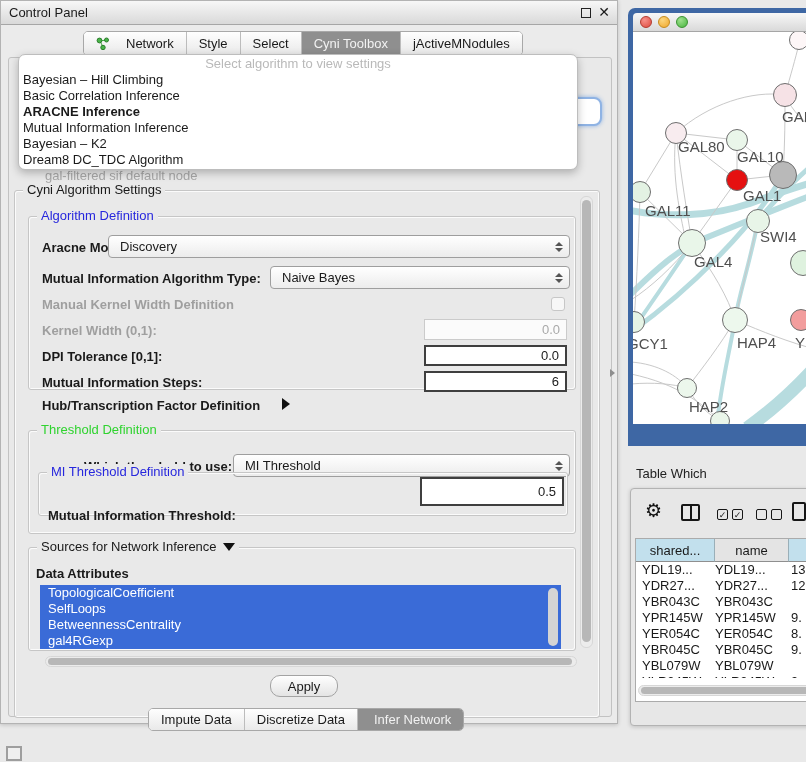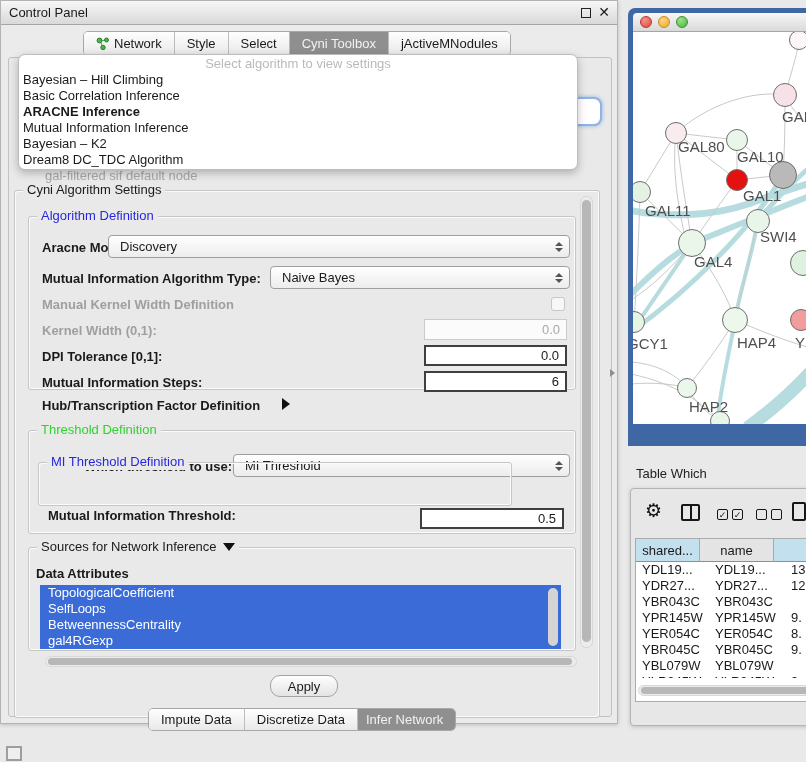--- a/index.html
+++ b/index.html
@@ -6,21 +6,21 @@
   body{font-family:"Liberation Sans","DejaVu Sans",sans-serif;font-size:13px;color:#1a1a1a}
   #canvas{position:relative;width:806px;height:762px;background:#e9e9e9;overflow:hidden}
   .abs{position:absolute}
   .b{font-weight:bold}
   .gray{color:#9f9f9f}
   
   .win{background:#ebebeb;border:1px solid #b3b3b3;box-shadow:0 1px 4px rgba(0,0,0,.18);box-sizing:border-box}
   .titlebar{background:linear-gradient(#f7f7f7,#d9d9d9);border-bottom:1px solid #a6a6a6;box-sizing:border-box}
   
   .tabbar{display:flex;border:1px solid #a8a8a8;border-radius:5px;overflow:hidden;background:#fff}
-  .tab{padding:3px 12px 4px 12px;background:linear-gradient(#fefefe,#e9e9e9);border-left:1px solid #bcbcbc;white-space:nowrap;display:flex;align-items:center;gap:5px}
+  .tab{padding:3px 12px 4px 12px;background:linear-gradient(#fefefe,#e9e9e9);border-left:1px solid #bcbcbc;white-space:nowrap;display:flex;align-items:center;gap:17px}
   .tab:first-child{border-left:none}
   .tab.seltab{background:#8f8f8f;color:#f2f2f2}
   
   .groupbox{border:1px solid #c6c6c6;border-radius:3px;box-shadow:1px 1px 0 #fbfbfb inset,-1px -1px 0 #fbfbfb inset;box-sizing:border-box}
   .legend{position:absolute;top:-9px;left:8px;background:#e9e9e9;padding:0 4px;line-height:16px;white-space:nowrap}
   .blue-t{color:#2727dd}
   .green-t{color:#2fd32f}
   
   .combo{background:linear-gradient(#ffffff,#ececec);border:1px solid #9e9e9e;border-radius:4px;display:flex;align-items:center;box-sizing:border-box}
   .combo-text{flex:1;padding-left:11px;white-space:nowrap;overflow:hidden}
@@ -158,25 +158,25 @@
     <span class="legend green-t">Threshold Definition</span>
   </div>
   <span class="abs b" style="left:84px;top:459px;z-index:4">Which threshold to use:</span>
   <div class="combo abs" style="left:233px;top:454px;width:337px;height:23px;z-index:4">
     <span class="combo-text">MI Threshold</span>
     <span class="spin">
         <i class="up"></i>
         <i class="dn"></i>
       </span>
   </div>
-  <div class="groupbox abs" style="left:38px;top:462px;width:474px;height:44px;z-index:4">
+  <div class="groupbox abs" style="left:38px;top:472px;width:530px;height:44px;z-index:4">
     <span class="legend blue-t">MI Threshold Definition</span>
   </div>
   <span class="abs b" style="left:48px;top:508px;z-index:5">Mutual Information Threshold:</span>
-  <div class="field abs" style="left:420px;top:508px;width:144px;height:21px;z-index:5">
+  <div class="field abs" style="left:420px;top:477px;width:144px;height:29px;z-index:5">
       <span>0.5</span>
     </div>
 
   <div class="groupbox abs" style="left:28px;top:547px;width:548px;height:104px;z-index:3">
     <span class="legend" style="display:flex;align-items:center">
       <span>Sources for Network Inference</span>
       <span class="tri-down"></span>
     </span>
   </div>
   <span class="abs b" style="left:36px;top:566px;z-index:4">Data Attributes</span>
@@ -196,21 +196,21 @@
       <span>Apply</span>
     </div>
 
   <div class="tabbar abs" style="left:148px;top:708px;height:21px;z-index:3">
     <div class="tab" style="padding:1px 12px 2px 12px">
         <span>Impute Data</span>
       </div>
     <div class="tab" style="padding:1px 12px 2px 12px">
         <span>Discretize Data</span>
       </div>
-    <div class="tab seltab" style="padding:1px 12px 2px 8px">
+    <div class="tab seltab" style="padding:1px 12px 2px 16px">
         <span>Infer Network</span>
       </div>
   </div>
 
   <div class="abs" style="left:610px;top:369px;width:0;height:0;border-top:4px solid transparent;border-bottom:4px solid transparent;border-left:5px solid #8e8e8e"></div>
 
   <div class="abs" style="left:6px;top:746px;width:16px;height:15px;border:2px solid #9e9e9e;box-sizing:border-box;background:#efefef"></div>
 
   <div class="abs" style="left:628px;top:8px;width:190px;height:438px;background:#3e67a4;border-radius:7px 7px 0 0">
     <div class="titlebar abs" style="left:5px;top:5px;width:185px;height:19px;border-radius:4px 4px 0 0">
@@ -301,21 +301,21 @@
       <div class="icon-box" style="width:11px;height:11px;border-width:1.5px;font-size:9px;font-weight:bold;text-align:center;line-height:10px">✓</div>
     </div>
     <div class="abs" style="left:125px;top:20px;display:flex;gap:4px">
       <div class="icon-box" style="width:11px;height:11px;border-width:1.5px"></div>
       <div class="icon-box" style="width:11px;height:11px;border-width:1.5px"></div>
     </div>
     <div class="abs icon-box" style="left:161px;top:13px;width:14px;height:19px"></div>
 
     <div class="abs" style="left:4px;top:49px;width:184px;height:164px;background:#fff;border:1px solid #ababab;box-sizing:border-box;overflow:hidden">
       <div style="display:flex;height:23px">
-        <div class="th" style="width:64px;background:#c2e0ed">
+        <div class="th" style="width:79px;background:#c2e0ed">
             <span>shared...</span>
           </div>
         <div class="th" style="width:74px;background:#e4e4e4">
             <span>name</span>
           </div>
         <div class="th" style="flex:1;background:#c2e0ed">
             <span></span>
           </div>
       </div>
       <div style="height:116px;overflow:hidden">

